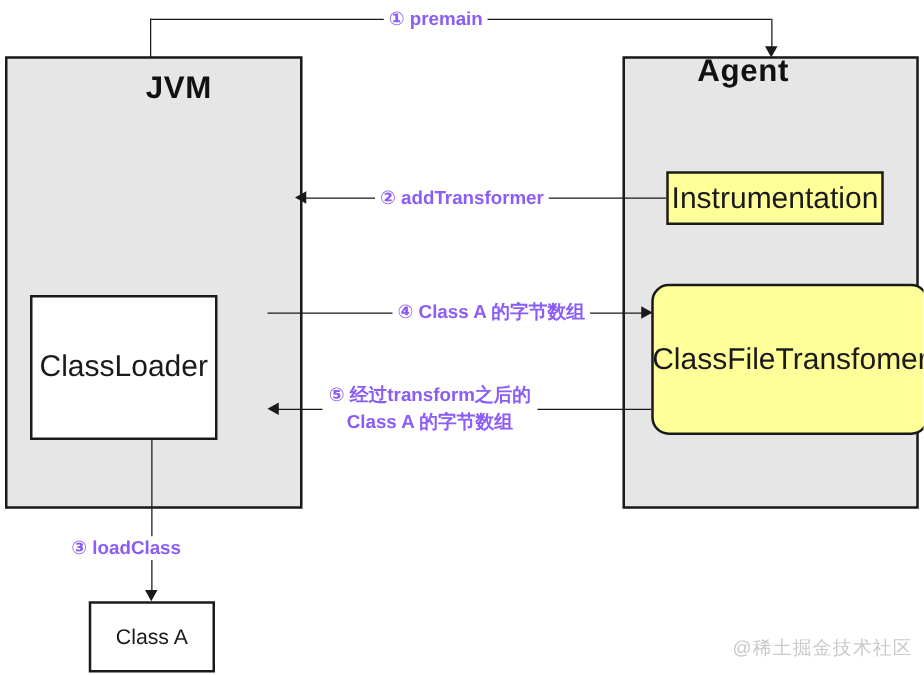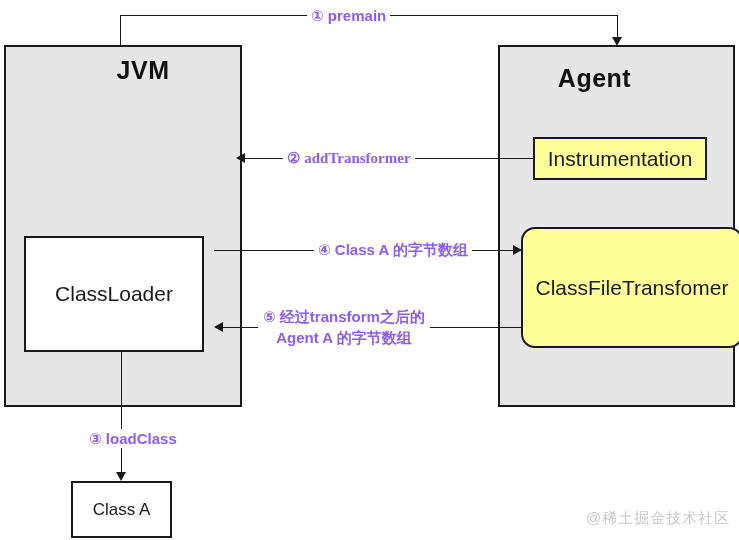--- a/index.html
+++ b/index.html
@@ -40,21 +40,21 @@
     box-sizing: border-box;
     border: 2px solid #1a1a1a;
     display: flex;
     align-items: center;
     justify-content: center;
     color: #1a1a1a;
   }
   .node.white { background: #ffffff; }
   .node.yellow { background: #ffff99; }
   .node-label {
-    font-size: 21px;
+    font-size: 24px;
     font-weight: 400;
     white-space: nowrap;
   }
   .node-label.small { font-size: 17px; }
 
   
   .line-h {
     position: absolute;
     height: 0;
     border-top: 1.6px solid #1a1a1a;
@@ -113,23 +113,23 @@
 </style>
 </head>
 <body>
 
 <div id="canvas">
 
   <div class="container-box" style="left:4px; top:45px; width:238px; height:362px;"></div>
   <div class="container-title" style="left:4px; width:238px; top:56px;margin-left:20px;">JVM</div>
 
   <div class="container-box" style="left:498px; top:45px; width:237px; height:362px;"></div>
-  <div class="container-title" style="left:498px; width:193px; top:64px;">Agent</div>
+  <div class="container-title" style="left:498px; width:193px; top:43px;">Agent</div>
 
-  <div class="node white" style="left:24px; top:236px; width:180px; height:116px;">
+  <div class="node white" style="left:24px; top:236px; width:150px; height:116px;">
     <span class="node-label">ClassLoader</span>
   </div>
 
   <div class="node white" style="left:71px; top:481px; width:101px; height:57px;justify-content:center;">
     <span class="node-label small">Class A</span>
   </div>
 
   <div class="node yellow" style="left:533px; top:137px; width:174px; height:43px;">
     <span class="node-label">Instrumentation</span>
   </div>
@@ -141,32 +141,32 @@
   <div class="line-v" style="left:120px; top:15px; height:31px;"></div>
 
   <div class="line-h" style="left:120px; top:15px; width:497px;"></div>
 
   <div class="line-v" style="left:617px; top:15px; height:23px;"></div>
   <div class="arrow down" style="left:612px; top:37px;"></div>
   <div class="edge-label" style="left:307px; top:6px;">① premain</div>
 
   <div class="line-h" style="left:238px; top:158px; width:295px;"></div>
   <div class="arrow left" style="left:236px; top:153px;"></div>
-  <div class="edge-label" style="left:283px; top:149px;font-family:Liberation Serif, serif;">② addTransformer</div>
+  <div class="edge-label" style="left:300px; top:149px;">② addTransformer</div>
 
   <div class="line-h" style="left:214px; top:250px; width:307px;"></div>
   <div class="arrow right" style="left:513px; top:245px;"></div>
   <div class="edge-label" style="left:272px; top:240px;margin-left:42px;">④ Class A 的字节数组</div>
 
   <div class="line-h" style="left:216px; top:327px; width:305px;"></div>
   <div class="arrow left" style="left:214px; top:322px;"></div>
   <div class="edge-label two-line" style="left:258px; top:306px;">
     <div>⑤ 经过transform之后的</div>
-    <div>Agent A 的字节数组</div>
+    <div>Class A 的字节数组</div>
   </div>
 
   <div class="line-v" style="left:121px; top:352px; height:125px;"></div>
   <div class="arrow down" style="left:116px; top:472px;"></div>
-  <div class="edge-label" style="left:53px; top:429px;margin-left:32px;">③ loadClass</div>
+  <div class="edge-label" style="left:53px; top:429px;">③ loadClass</div>
 
   <div class="watermark" style="left:586px; top:509px;">@稀土掘金技术社区</div>
 
 </div>
 
 </body></html>

